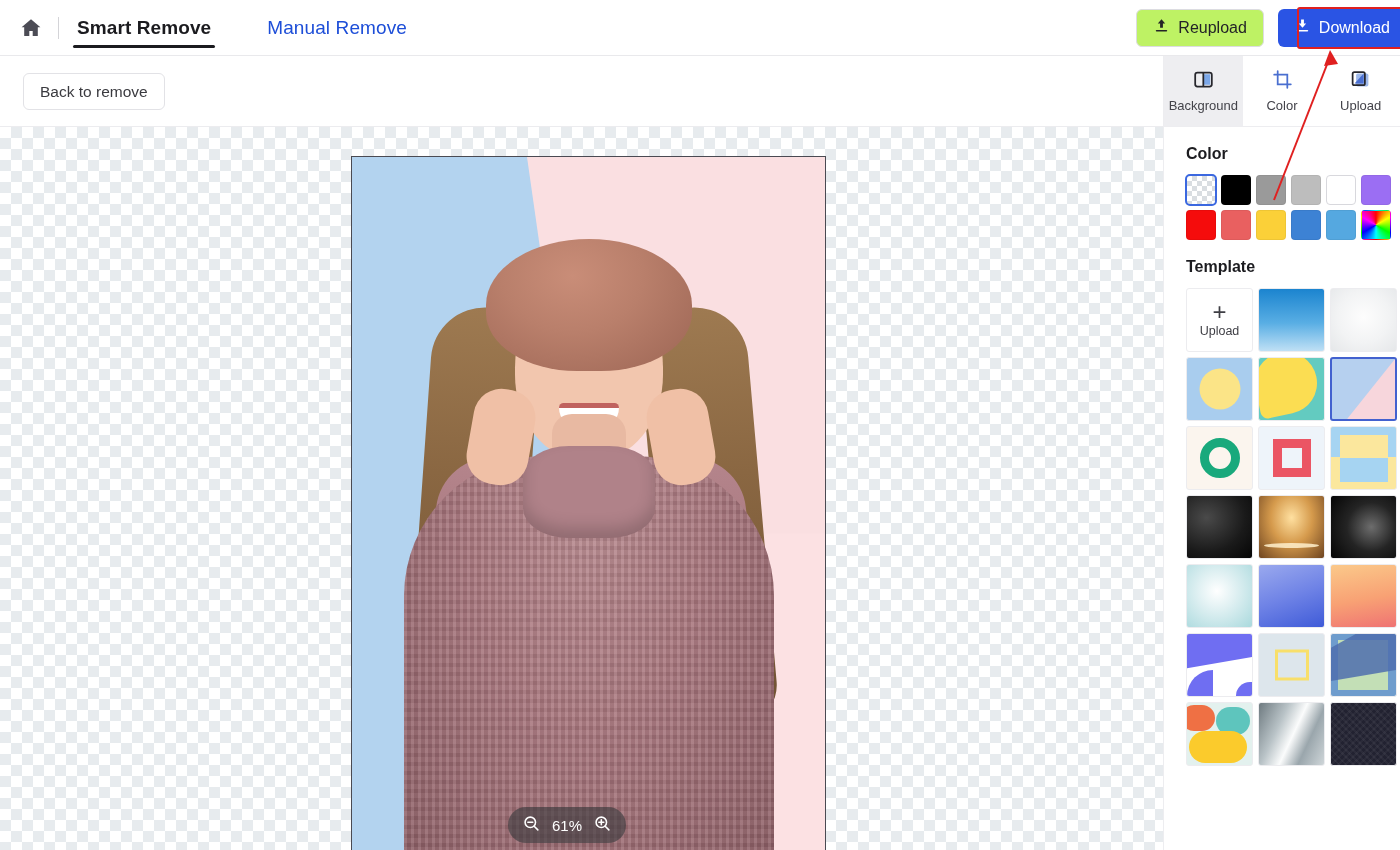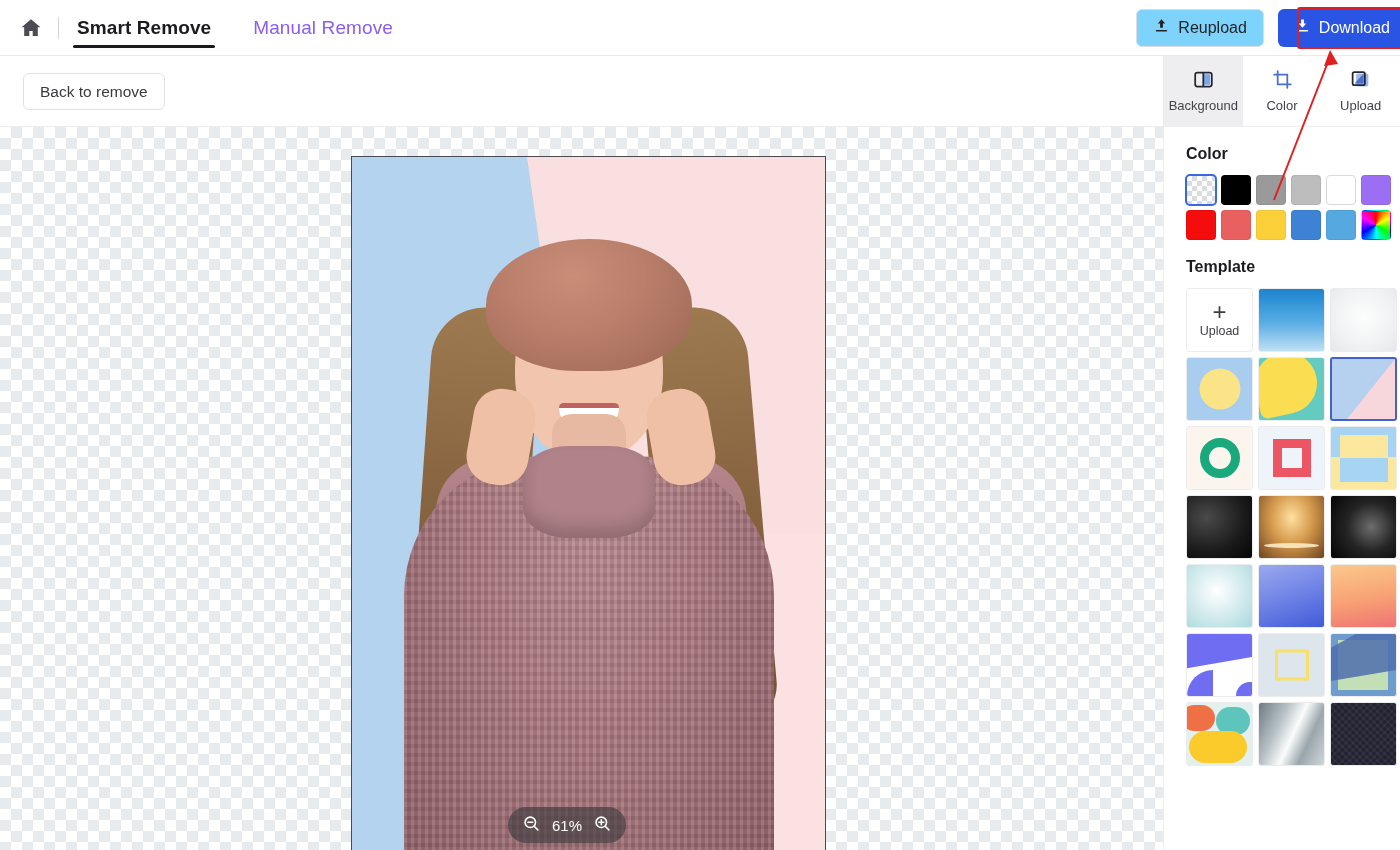--- a/index.html
+++ b/index.html
@@ -11,36 +11,36 @@
   #app { position: relative; width: 1400px; height: 850px; }
 
   
   .topbar {
     position: absolute; top: 0; left: 0; width: 1400px; height: 56px;
     background: #ffffff; border-bottom: 1px solid #e9e9ec;
     display: flex; align-items: center; z-index: 30;
   }
   .home-icon { margin-left: 18px; width: 26px; height: 26px; display: flex; align-items: center; justify-content: center; cursor: pointer; }
   .sep { width: 1px; height: 22px; background: #d4d4d8; margin: 0 14px 0 14px; }
-  .tabs { display: flex; align-items: flex-end; height: 56px; }
+  .tabs { display: flex; align-items: flex-end; height: 56px; gap: 14px; }
   .tab {
     font-size: 19px; letter-spacing: .1px; padding: 0 4px; height: 56px;
     display: flex; align-items: center; cursor: pointer; position: relative;
   }
   .tab.active { color: #1b1b1f; font-weight: 700; }
-  .tab.inactive { color: #8b5cf6; font-weight: 400; margin-left: 34px; }
+  .tab.inactive { color: #1d4ed8; font-weight: 400; margin-left: 34px; }
   .tab.active::after {
     content: ""; position: absolute; left: 0; right: 0; bottom: 8px;
     height: 3px; background: #1b1b1f; border-radius: 2px;
   }
   .topbar-right { margin-left: auto; display: flex; align-items: center; padding-right: 0px; }
   .btn-reupload {
     display: flex; align-items: center; gap: 8px;
     height: 38px; padding: 0 16px; border: 1px solid #dcdce1; border-radius: 6px;
-    background: #7dd3fc; color: #232327; font-size: 16px; cursor: pointer;
+    background: #bef264; color: #232327; font-size: 16px; cursor: pointer;
   }
   .btn-download {
     display: flex; align-items: center; gap: 8px;
     height: 38px; padding: 0 18px 0 16px; border-radius: 6px;
     background: #2a54e4; color: #ffffff; font-size: 16px; cursor: pointer;
     margin-left: 14px; margin-right: -8px; white-space: nowrap;
   }
 
   
   .subbar {

